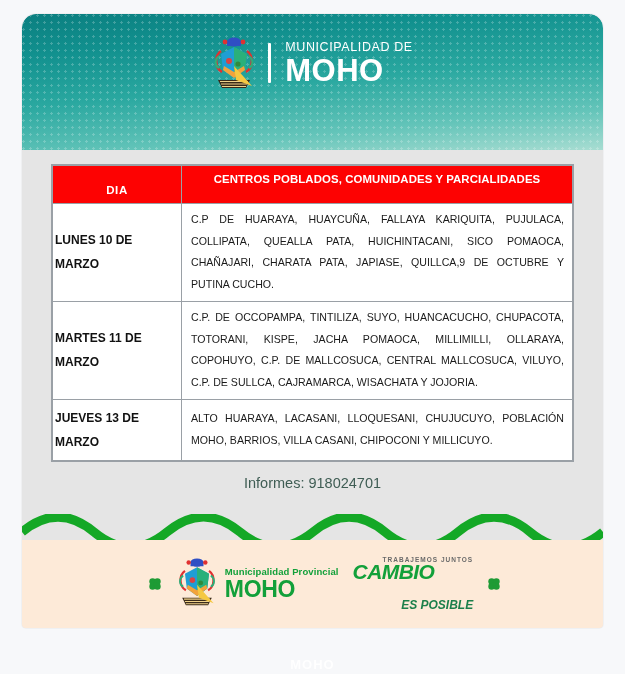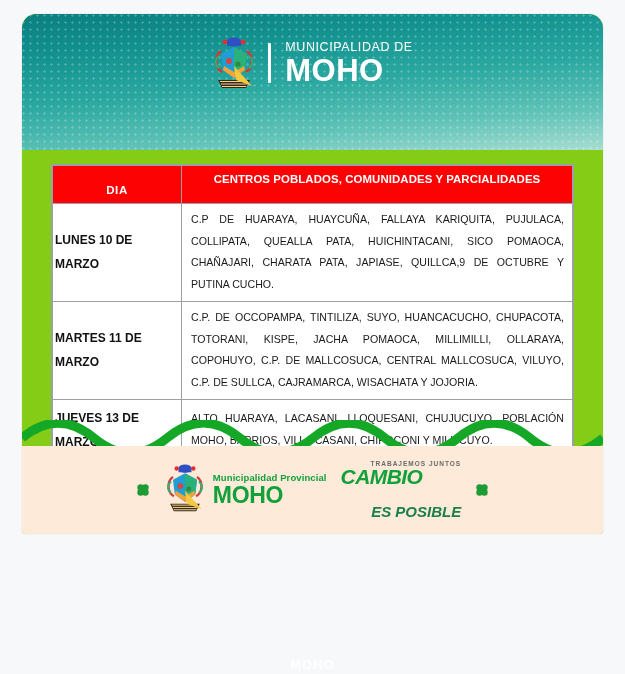--- a/index.html
+++ b/index.html
@@ -19,22 +19,22 @@
     height: 674px;
     background: #f7f8fa;
   }
 
   
   .card {
     position: absolute;
     left: 22px;
     top: 14px;
     width: 581px;
-    height: 520px;
-    background: #84cc16;
+    height: 614px;
+    background: #e5e5e5;
     border-radius: 14px 14px 4px 4px;
     overflow: hidden;
     box-shadow: 0 0 0 1px rgba(0,0,0,0.03);
   }
 
   
   .header {
     position: relative;
     height: 136px;
     background:
@@ -177,20 +177,21 @@
     position: absolute;
     left: 0;
     bottom: 0;
     width: 581px;
     height: 88px;
     background: #fdead8;
     display: flex;
     align-items: center;
     justify-content: center;
     gap: 14px;
+    padding-left: 12px;
   }
   .clover { flex: none; }
   .foot-moho {
     display: flex;
     align-items: center;
     gap: 7px;
   }
   .foot-moho-text { line-height: 1; }
   .fm-top {
     font-size: 9.5px;
@@ -216,21 +217,21 @@
   }
   .cambio-main {
     font-size: 21px;
     font-weight: bold;
     font-style: italic;
     color: #12a03a;
     letter-spacing: -0.6px;
     margin-top: -2px;
   }
   .cambio-sub {
-    font-size: 15px;
+    font-size: 12px;
     font-weight: bold;
     font-style: italic;
     color: #1b7f4a;
     text-align: right;
     margin-top: 17px;
   }
   .alcalde { text-align: center; line-height: 1.05; }
   .al-1 {
     font-size: 16.5px;
     font-weight: bold;

